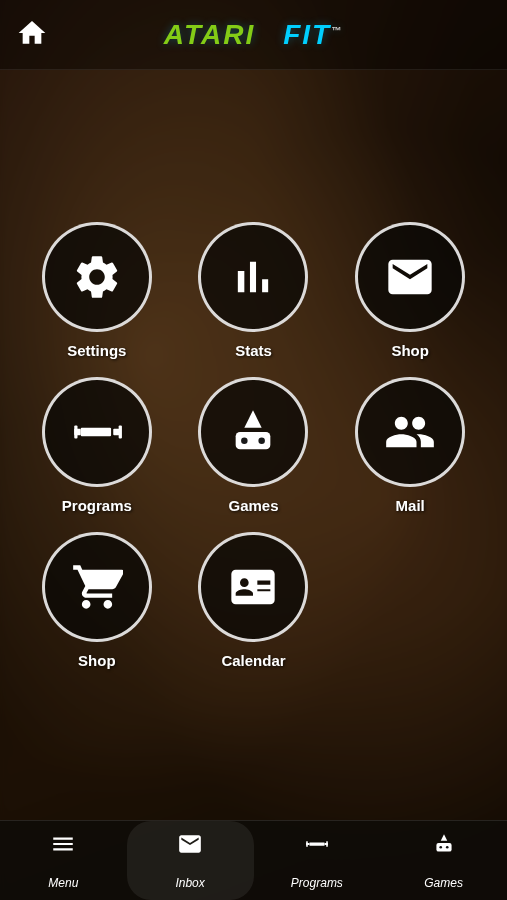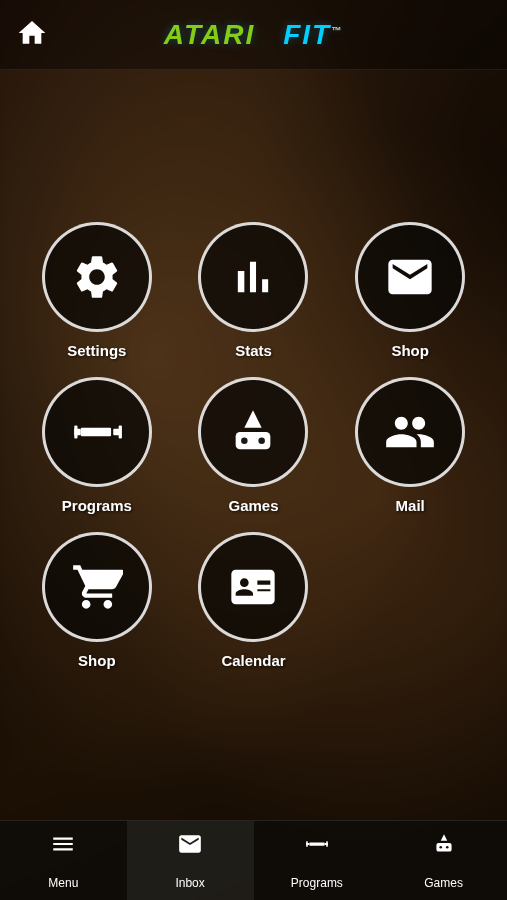--- a/index.html
+++ b/index.html
@@ -147,24 +147,26 @@
     .nav-item {
       flex: 1;
       display: flex;
       flex-direction: column;
       align-items: center;
       justify-content: center;
       gap: 19px;
       cursor: pointer;
       border: none;
       background: transparent;
+      font-style: italic;
     }
 
     .nav-item.active {
       background: rgba(255,255,255,0.07);
+      border-radius: 24px;
     }
 
     .nav-item svg {
       width: 26px;
       height: 26px;
       fill: white;
     }
 
     .nav-label {
       color: #ffffff;

